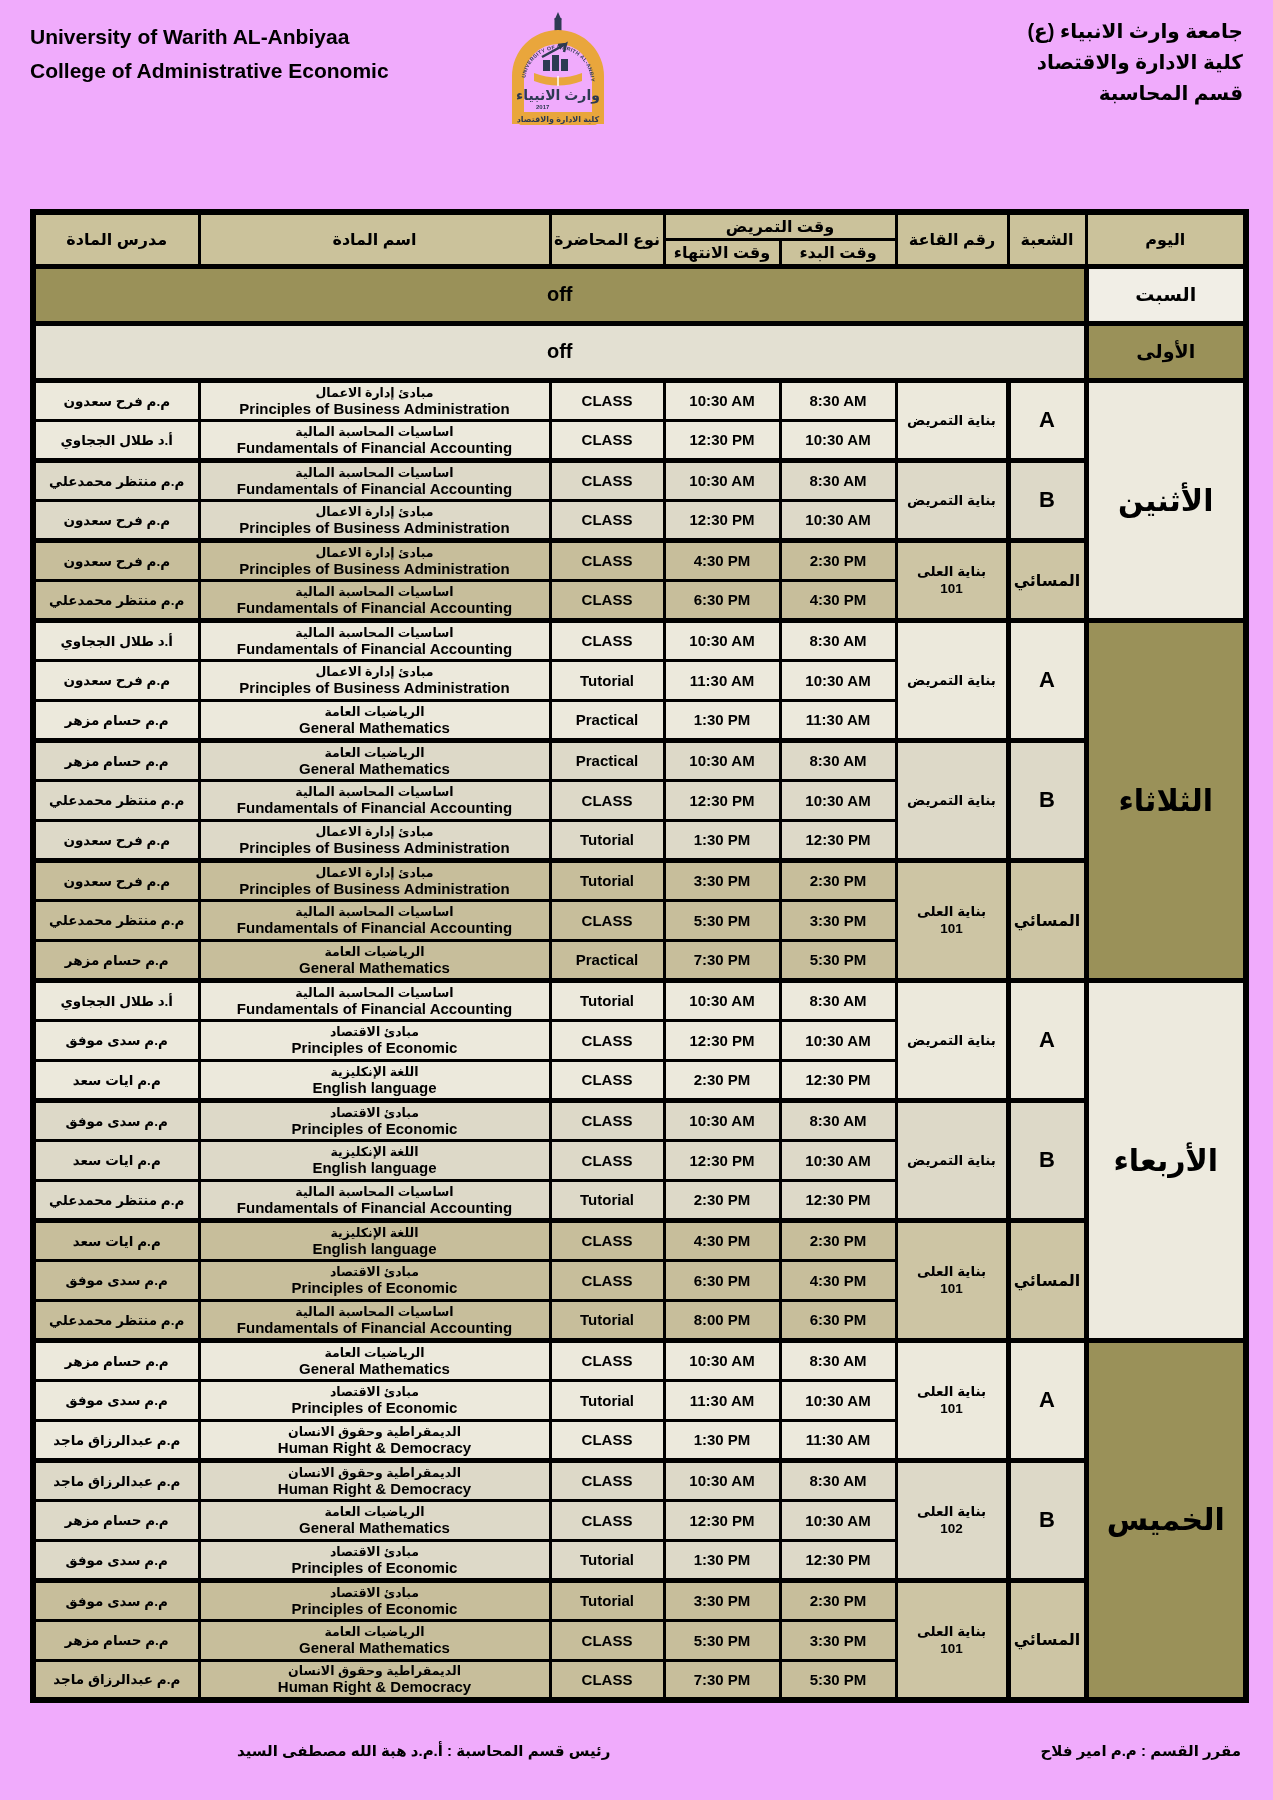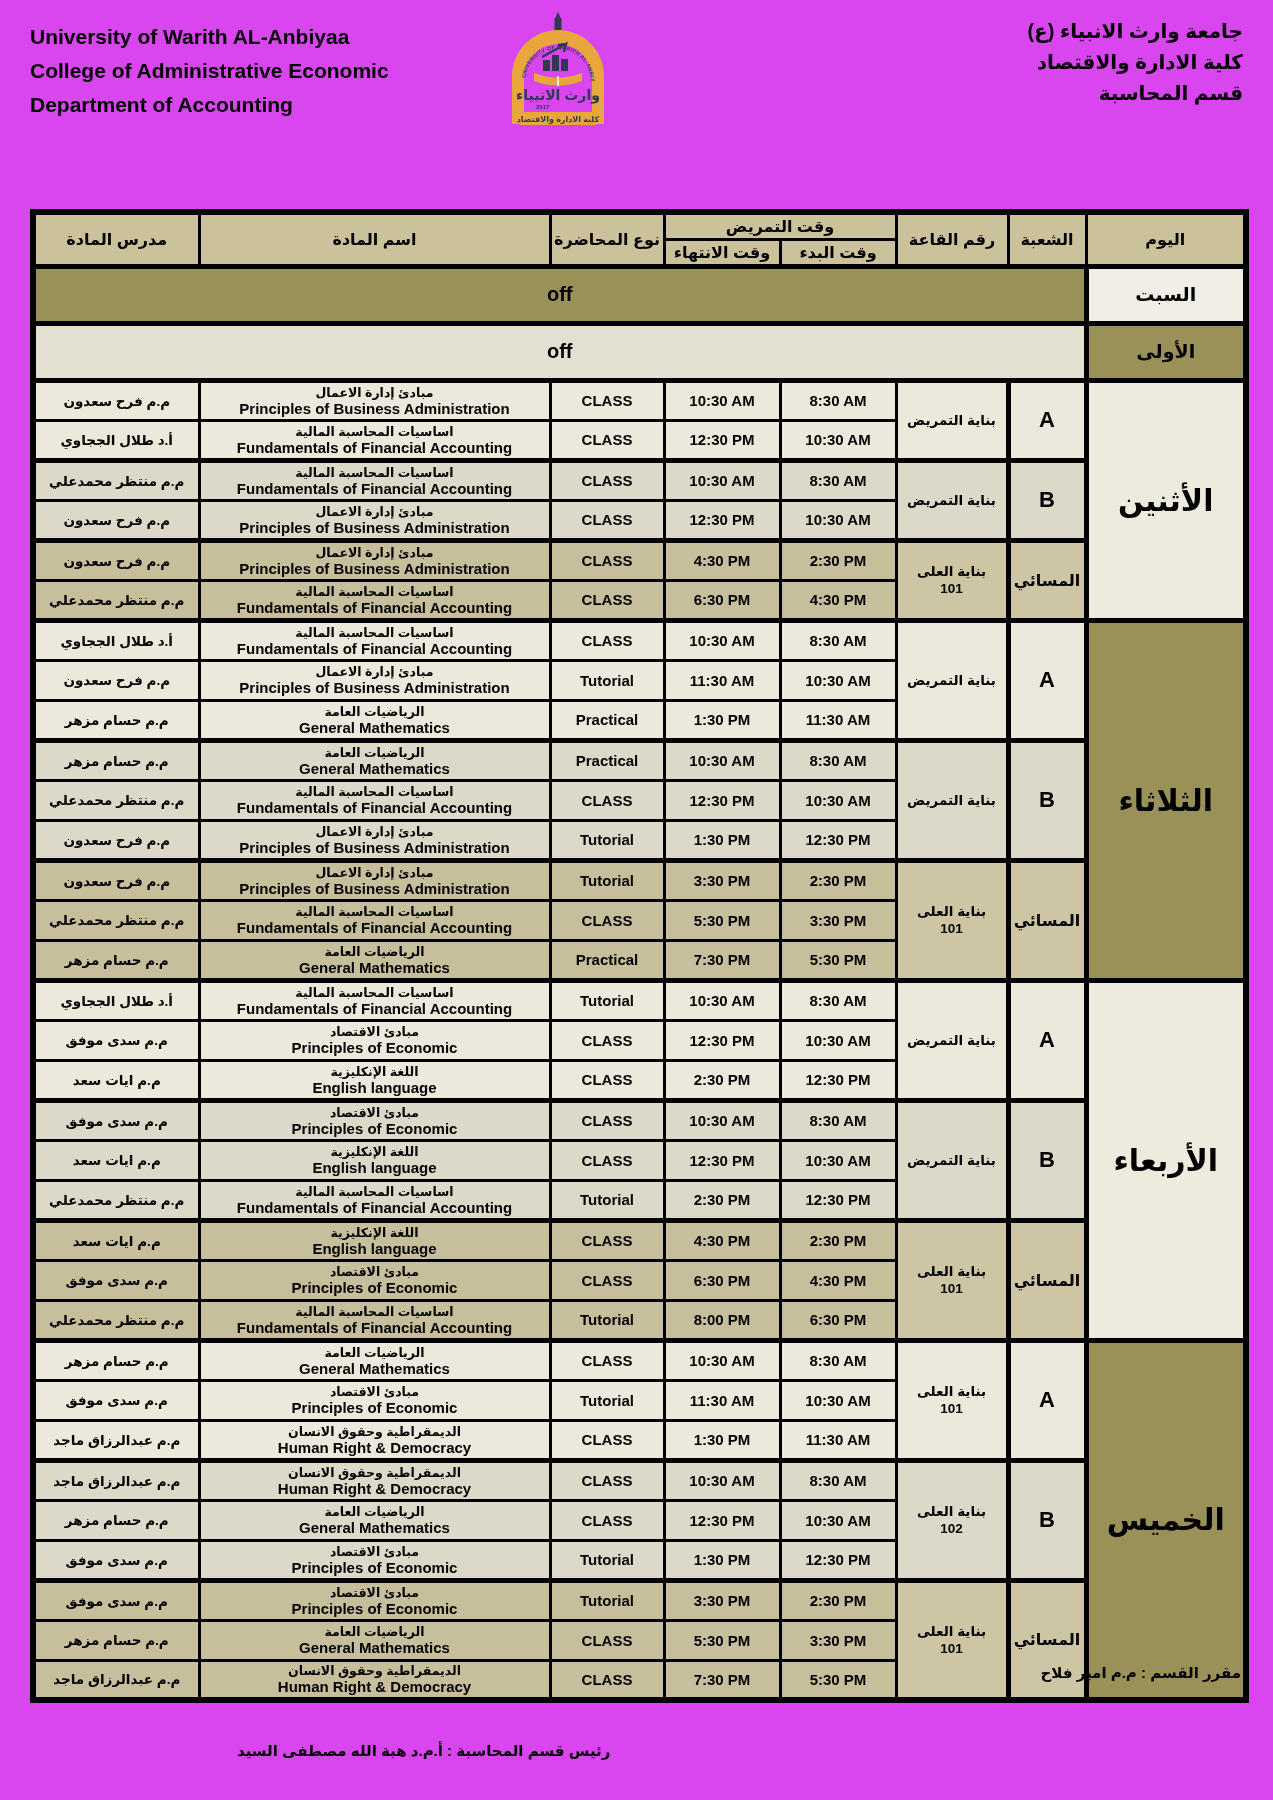--- a/index.html
+++ b/index.html
@@ -1,17 +1,17 @@
 <!DOCTYPE html>
 <html lang="ar"><head>
 <meta charset="utf-8">
 <style>
   html,body { margin:0; padding:0; background:#ffffff; }
   .page {
-    position:relative; width:1273px; height:1800px; background:#d946ef;
+    position:relative; width:1273px; height:1800px; background:#f0abfc;
     font-family:"Liberation Sans","DejaVu Sans",sans-serif; color:#000;
     overflow:hidden;
   }
   
   .hdr-en { position:absolute; left:30px; top:20px; font-size:21px; font-weight:bold; line-height:34px; }
   .hdr-ar { position:absolute; right:30px; top:16px; font-size:20px; font-weight:bold; line-height:31px; text-align:right; direction:rtl; }
   .logo-wrap { position:absolute; left:498px; top:12px; width:120px; height:118px; }
   
   .title-block { position:absolute; left:0; top:136px; width:1130px; text-align:center; direction:rtl; }
   .title-l1 { font-size:17px; font-weight:bold; }
@@ -44,31 +44,30 @@
   td.section-cell.sec-ar { font-size:16px; }
   td.room-cell { font-size:13.5px; font-weight:bold; line-height:17px; }
   td.time-cell { font-size:15px; font-weight:bold; direction:ltr; }
   td.type-cell { font-size:15px; font-weight:bold; direction:ltr; }
   td.subject-cell { line-height:16px; padding:1px 2px; }
   .subj-ar { display:block; font-size:12.5px; font-weight:bold; }
   .subj-en { display:block; font-size:15px; font-weight:bold; direction:ltr; }
   td.teacher-cell { font-size:13.5px; font-weight:bold; }
   
   .footer-left  { position:absolute; left:237px;  top:1742px; font-size:15px; font-weight:bold; direction:rtl; }
-  .footer-right { position:absolute; right:32px; top:1664px; font-size:15px; font-weight:bold; direction:rtl; }
+  .footer-right { position:absolute; right:32px; top:1742px; font-size:15px; font-weight:bold; direction:rtl; }
 </style>
 </head>
 <body>
 
 <div class="page">
 
   <div class="hdr-en">
     <div>University of Warith AL-Anbiyaa</div>
     <div>College of Administrative Economic</div>
-    <div>Department of Accounting</div>
   </div>
 
   <div class="logo-wrap">
     <svg width="120" height="118" viewBox="0 0 120 118">
 
       <rect x="56.5" y="6" width="7" height="14" fill="#2d3a52"></rect>
       <polygon points="60,0 63.5,8 56.5,8" fill="#2d3a52"></polygon>
 
       <path d="M14,112 L14,64 A46,46 0 0 1 106,64 L106,112 L94,112 L94,66 A34,34 0 0 0 26,66 L26,112 Z" fill="#e9a63c"></path>
 

